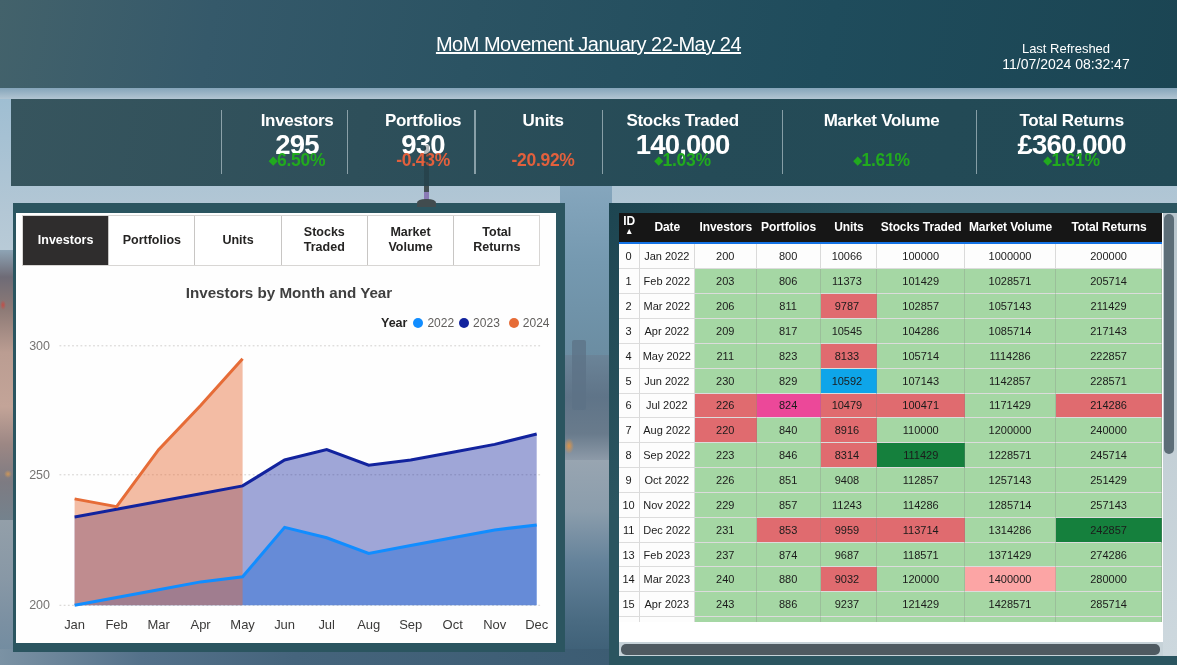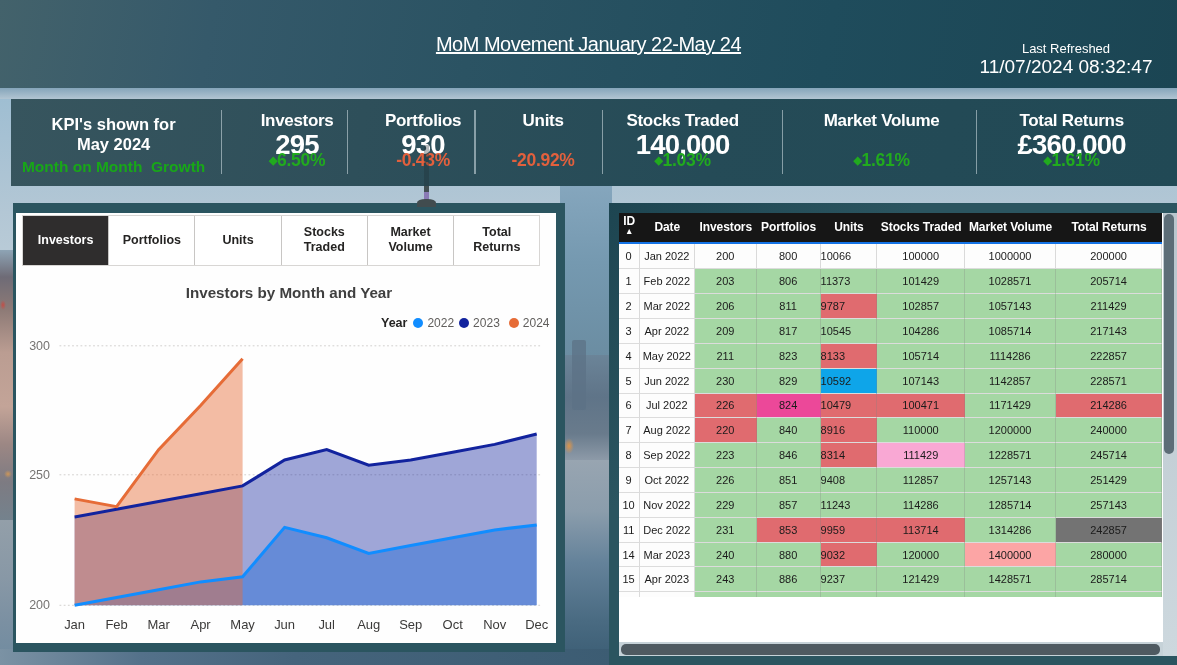--- a/index.html
+++ b/index.html
@@ -19,21 +19,21 @@
 
 #bottomstrip{left:0;top:649px;width:1177px;height:16px;background:linear-gradient(to right,#7b92a4 0%,#54718a 12%,#45647c 25%,#3e5e75 45%,#3a5a70 60%,#2d5265 100%)}
 
 #tower{left:423.5px;top:145px;width:5.5px;height:41px;background:rgba(32,44,50,.32);z-index:5}
 #tower2{left:424px;top:186px;width:5px;height:10px;background:#434f52}
 #tower3{left:417px;top:199px;width:19px;height:8px;background:#414c4f;border-radius:45% 45% 0 0;z-index:5}
 #towerlight{left:424px;top:192px;width:5px;height:8px;background:#8a7bb5}
 
 #title{left:0;top:33px;width:1177px;text-align:center;color:#fff;font-size:20px;font-weight:500;text-decoration:underline;letter-spacing:-0.5px}
 #refresh{left:956px;top:41px;width:220px;text-align:center;color:#fff}
-#refresh .l1{font-size:13px}#refresh .l2{font-size:19px}
+#refresh .l1{font-size:13px}#refresh .l2{font-size:14px}
 
 #kpi{left:10.6px;top:98.7px;width:1166.4px;height:87.5px;background:linear-gradient(100deg,#37555e 0%,#2e4f5a 30%,#254b57 60%,#214955 100%)}
 .kcol{position:absolute;text-align:center;color:#fff;height:87.5px}
 .klabel{position:absolute;left:0;right:0;top:13px;font-size:17px;font-weight:700;line-height:1;letter-spacing:-0.3px}
 .knum{position:absolute;left:0;right:0;top:32.3px;font-size:27.5px;font-weight:700;line-height:1;letter-spacing:-0.8px}
 .kpct{position:absolute;left:0;right:0;top:53.2px;font-size:17.5px;font-weight:700;line-height:1;letter-spacing:-0.3px}
 .green{color:#21aa1e}.red{color:#e2603d}
 .dia{font-size:11px;vertical-align:2px}
 .ksep{position:absolute;top:11px;width:1.5px;height:64px;background:rgba(215,228,233,.55)}
 
@@ -67,24 +67,20 @@
 <div class="abs" id="tower3"></div>
 <div class="abs" id="towerlight"></div>
 
 <div class="abs" id="title">MoM Movement January 22-May 24</div>
 <div class="abs" id="refresh">
     <div class="l1">Last Refreshed</div>
     <div class="l2">11/07/2024 08:32:47</div>
   </div>
 
 <div class="abs" id="kpi">
-  <div class="kcol" style="left:0;top:15.3px;width:206px">
-    <div style="font-size:16.5px;font-weight:700;line-height:1.22">KPI's shown for<br>May 2024</div>
-    <div style="font-size:15.5px;font-weight:700;color:#18a718;margin-top:4px;white-space:nowrap">Month on Month&nbsp; Growth</div>
-  </div>
   <div class="kcol" style="left:226.5px;top:0;width:120px">
       <div class="klabel">Investors</div>
       <div class="knum">295</div>
       <div class="kpct green"><span class="dia">◆</span>6.50%</div>
     </div>
   <div class="kcol" style="left:352.5px;top:0;width:120px">
       <div class="klabel">Portfolios</div>
       <div class="knum">930</div>
       <div class="kpct red">-0.43%</div>
     </div>
@@ -266,21 +262,21 @@
             <td class="c5" style="background:#a5d7a4">110000</td>
             <td class="c6" style="background:#a5d7a4">1200000</td>
             <td class="c7" style="background:#a5d7a4">240000</td>
           </tr>
 <tr>
             <td class="c0">8</td>
             <td class="c1">Sep 2022</td>
             <td class="c2" style="background:#a5d7a4">223</td>
             <td class="c3" style="background:#a5d7a4">846</td>
             <td class="c4" style="background:#e06b6f">8314</td>
-            <td class="c5" style="background:#f9a8d4">111429</td>
+            <td class="c5" style="background:#15803d">111429</td>
             <td class="c6" style="background:#a5d7a4">1228571</td>
             <td class="c7" style="background:#a5d7a4">245714</td>
           </tr>
 <tr>
             <td class="c0">9</td>
             <td class="c1">Oct 2022</td>
             <td class="c2" style="background:#a5d7a4">226</td>
             <td class="c3" style="background:#a5d7a4">851</td>
             <td class="c4" style="background:#a5d7a4">9408</td>
             <td class="c5" style="background:#a5d7a4">112857</td>
@@ -298,21 +294,31 @@
             <td class="c7" style="background:#a5d7a4">257143</td>
           </tr>
 <tr>
             <td class="c0">11</td>
             <td class="c1">Dec 2022</td>
             <td class="c2" style="background:#a5d7a4">231</td>
             <td class="c3" style="background:#e06b6f">853</td>
             <td class="c4" style="background:#e06b6f">9959</td>
             <td class="c5" style="background:#e06b6f">113714</td>
             <td class="c6" style="background:#a5d7a4">1314286</td>
-            <td class="c7" style="background:#737373">242857</td>
+            <td class="c7" style="background:#15803d">242857</td>
+          </tr>
+<tr>
+            <td class="c0">13</td>
+            <td class="c1">Feb 2023</td>
+            <td class="c2" style="background:#a5d7a4">237</td>
+            <td class="c3" style="background:#a5d7a4">874</td>
+            <td class="c4" style="background:#a5d7a4">9687</td>
+            <td class="c5" style="background:#a5d7a4">118571</td>
+            <td class="c6" style="background:#a5d7a4">1371429</td>
+            <td class="c7" style="background:#a5d7a4">274286</td>
           </tr>
 <tr>
             <td class="c0">14</td>
             <td class="c1">Mar 2023</td>
             <td class="c2" style="background:#a5d7a4">240</td>
             <td class="c3" style="background:#a5d7a4">880</td>
             <td class="c4" style="background:#e06b6f">9032</td>
             <td class="c5" style="background:#a5d7a4">120000</td>
             <td class="c6" style="background:#fca5a5">1400000</td>
             <td class="c7" style="background:#a5d7a4">280000</td>
@@ -345,15 +351,15 @@
   <div class="abs" style="left:555.5px;top:11px;width:10px;height:240px;background:#5c6d77;border-radius:5px"></div>
 
   <div class="abs" style="left:10px;top:439.6px;width:544.5px;height:13.5px;background:#c6d2d8"></div>
   <div class="abs" style="left:12px;top:441.4px;width:539px;height:10.3px;background:#4f5a61;border-radius:5px"></div>
 </div>
 <style>
 #dtable{border-collapse:separate;border-spacing:0;table-layout:fixed;width:543.7px;font-family:"Liberation Sans",sans-serif}
 #dtable th{background:#161616;color:#fff;font-size:12px;font-weight:700;height:31.6px;text-align:center;vertical-align:middle;line-height:1.05;border-bottom:2.5px solid #1373e6;white-space:nowrap;letter-spacing:-0.1px}
 #dtable th .sort{font-size:8.5px;line-height:3px;display:inline-block;transform:translateY(-4px)}
 #dtable td{white-space:nowrap;height:24.85px;font-size:11px;color:#1b1b1b;text-align:center;background:#fdfdfd;border-bottom:1px solid #dcdcdc;border-right:1px solid rgba(130,130,130,.28);overflow:hidden}
-#dtable td.c4{text-align:left;padding-right:3px}
+#dtable td.c4{text-align:center;padding-right:3px}
 #dtable tr.partial td{height:5px;border-bottom:none}
 </style>
 
 </body></html>

